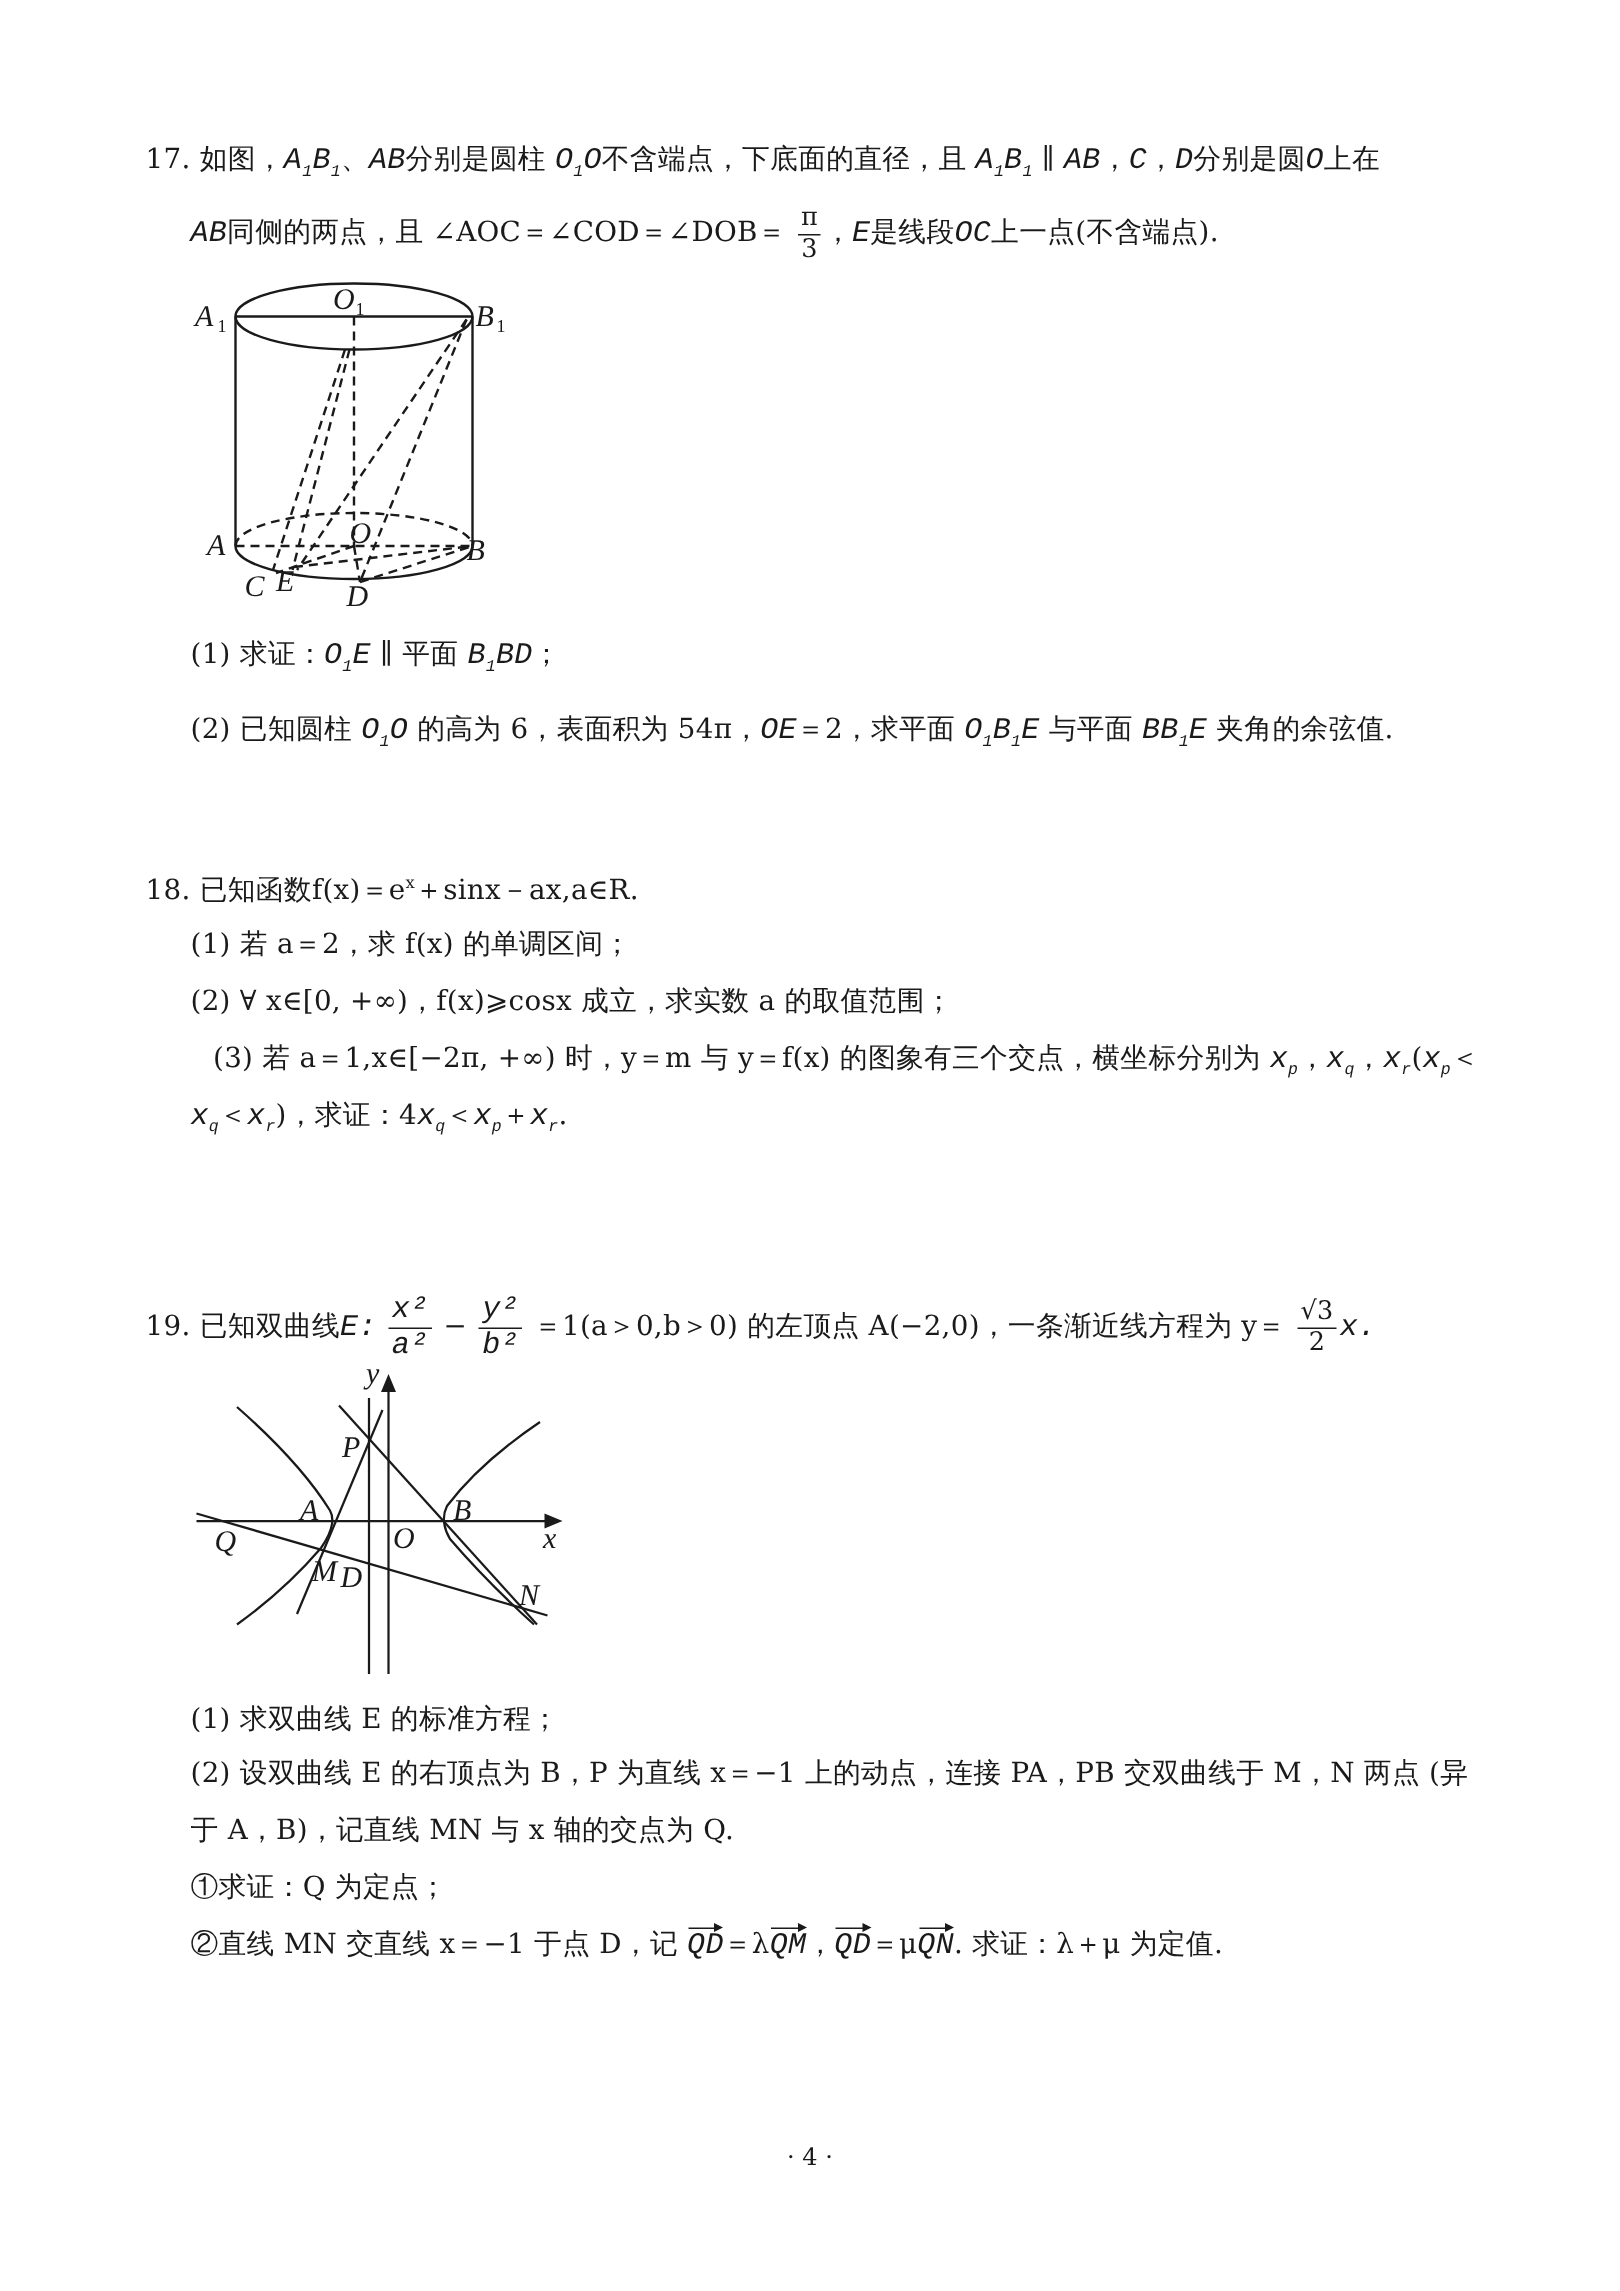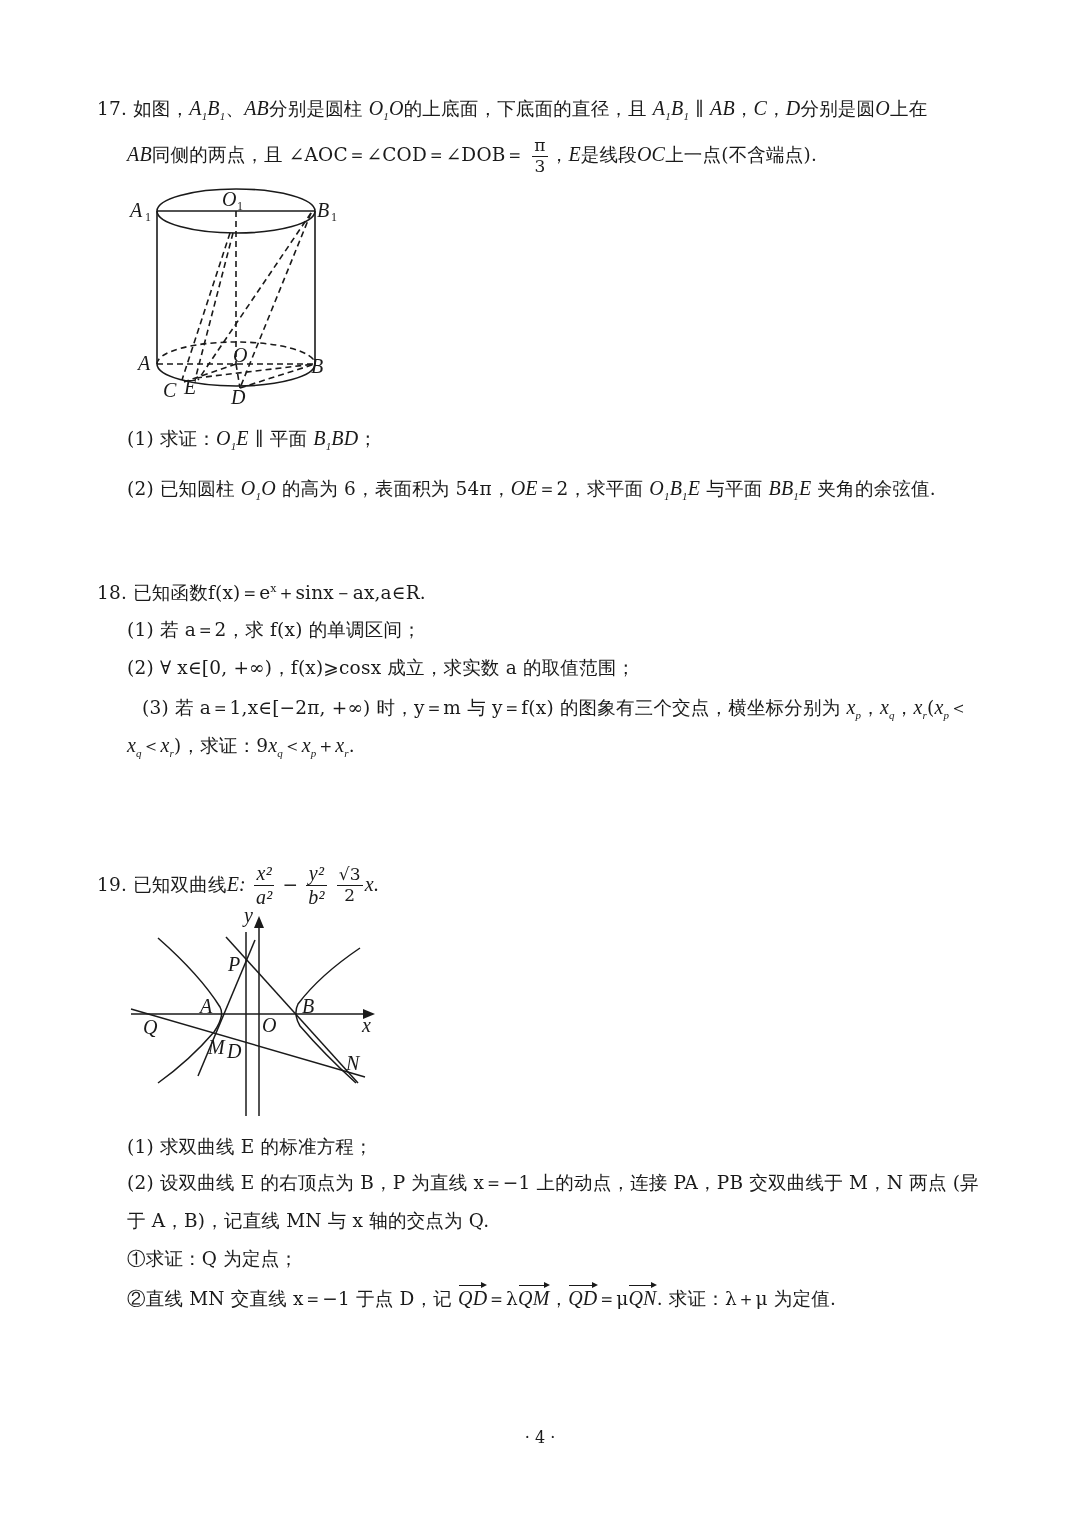--- a/index.html
+++ b/index.html
@@ -5,21 +5,21 @@
   html, body { margin: 0; padding: 0; background: #ffffff; }
   body {
     width: 1080px; height: 1527px; position: relative; overflow: hidden;
     font-family: "DejaVu Serif", "Liberation Serif", serif;
     color: #1a1a1a;
   }
   .line {
     position: absolute; font-size: 18.5px; line-height: 1; white-space: nowrap;
     letter-spacing: 0.2px;
   }
-  .it { font-style: italic; font-family: Liberation Serif, serif; font-size: 20px; }
+  .it { font-style: italic; font-family: Liberation Mono, monospace; font-size: 20px; }
   sub, sup { font-size: 11px; }
   .frac {
     display: inline-block; vertical-align: middle; text-align: center; margin: 0 2px;
     font-size: 17px; line-height: 1.15;
   }
   .frac .num { display: block; border-bottom: 1px solid #1a1a1a; padding: 0 2px; }
   .frac .den { display: block; padding: 0 2px; }
   .vec { position: relative; display: inline-block; }
   .vec::before {
     content: ""; position: absolute; left: 1px; right: 3px; top: -3px; height: 1px; background: #1a1a1a;
@@ -32,21 +32,21 @@
   svg text { font-family: "Liberation Serif", "DejaVu Serif", serif; font-style: italic; font-size: 20px; fill: #1a1a1a; }
   svg text.sub { font-size: 12px; font-style: normal; }
   .pagenum { position: absolute; left: 0; width: 1080px; top: 1428px; text-align: center; font-size: 16px; }
 </style>
 </head>
 <body>
 
 <div class="line" style="left:97px; top:98px;">
   <span>17.</span>
   <span>如图，</span><span class="it">A<sub>1</sub>B<sub>1</sub></span><span>、</span><span class="it">AB</span><span>分别是圆柱</span>
-  <span class="it">O<sub>1</sub>O</span><span>的上底面，下底面的直径，且</span>
+  <span class="it">O<sub>1</sub>O</span><span>不含端点，下底面的直径，且</span>
   <span class="it">A<sub>1</sub>B<sub>1</sub></span> ∥ <span class="it">AB</span><span>，</span><span class="it">C</span><span>，</span><span class="it">D</span><span>分别是圆</span><span class="it">O</span><span>上在</span>
 </div>
 
 <div class="line" style="left:127px; top:136px;">
   <span class="it">AB</span><span>同侧的两点，且 ∠AOC＝∠COD＝∠DOB＝</span>
   <span class="frac"><span class="num">π</span><span class="den">3</span></span><span>，</span><span class="it">E</span><span>是线段</span><span class="it">OC</span><span>上一点(不含端点).</span>
 </div>
 
 <svg style="left:0; top:0;" width="1080" height="1527">
   <g stroke="#1a1a1a" stroke-width="1.6" fill="none">
@@ -97,29 +97,30 @@
 <div class="line" style="left:97px; top:583px;">
   <span>18.</span>
   <span>已知函数</span><span>f(x)＝e</span><sup>x</sup><span>＋sinx－ax,a∈R.</span>
 </div>
 <div class="line" style="left:127px; top:621px;">(1) 若 a＝2，求 f(x) 的单调区间；</div>
 <div class="line" style="left:127px; top:659px;">(2) ∀ x∈[0, +∞)，f(x)⩾cosx 成立，求实数 a 的取值范围；</div>
 <div class="line" style="left:142px; top:697px;">
   <span>(3) 若 a＝1,x∈[−2π, +∞) 时，y＝m 与 y＝f(x) 的图象有三个交点，横坐标分别为 </span><span class="it">x<sub>p</sub></span>，<span class="it">x<sub>q</sub></span>，<span class="it">x<sub>r</sub></span><span>(</span><span class="it">x<sub>p</sub></span>＜
 </div>
 <div class="line" style="left:127px; top:735px;">
-  <span class="it">x<sub>q</sub></span>＜<span class="it">x<sub>r</sub></span>)<span>，求证：9</span><span class="it">x<sub>q</sub></span>＜<span class="it">x<sub>p</sub></span>＋<span class="it">x<sub>r</sub></span><span>.</span>
+  <span class="it">x<sub>q</sub></span>＜<span class="it">x<sub>r</sub></span>)<span>，求证：4</span><span class="it">x<sub>q</sub></span>＜<span class="it">x<sub>p</sub></span>＋<span class="it">x<sub>r</sub></span><span>.</span>
 </div>
 
 <div class="line" style="left:97px; top:862px;">
   <span>19.</span>
   <span>已知双曲线</span><span class="it">E:</span>
   <span class="frac"><span class="num it">x²</span><span class="den it">a²</span></span>
   <span>−</span>
   <span class="frac"><span class="num it">y²</span><span class="den it">b²</span></span>
+  <span>＝1(a＞0,b＞0) 的左顶点 A(−2,0)，一条渐近线方程为 y＝</span>
   <span class="frac"><span class="num">√3</span><span class="den">2</span></span><span class="it">x.</span>
 </div>
 
 <svg style="left:0; top:0;" width="1080" height="1527">
   <g stroke="#1a1a1a" stroke-width="1.5" fill="none">
 
     <line x1="131" y1="1014" x2="368" y2="1014"></line>
     <polygon points="375,1014 363,1009 363,1019" fill="#1a1a1a" stroke="none"></polygon>
 
     <line x1="259" y1="1116" x2="259" y2="924"></line>

